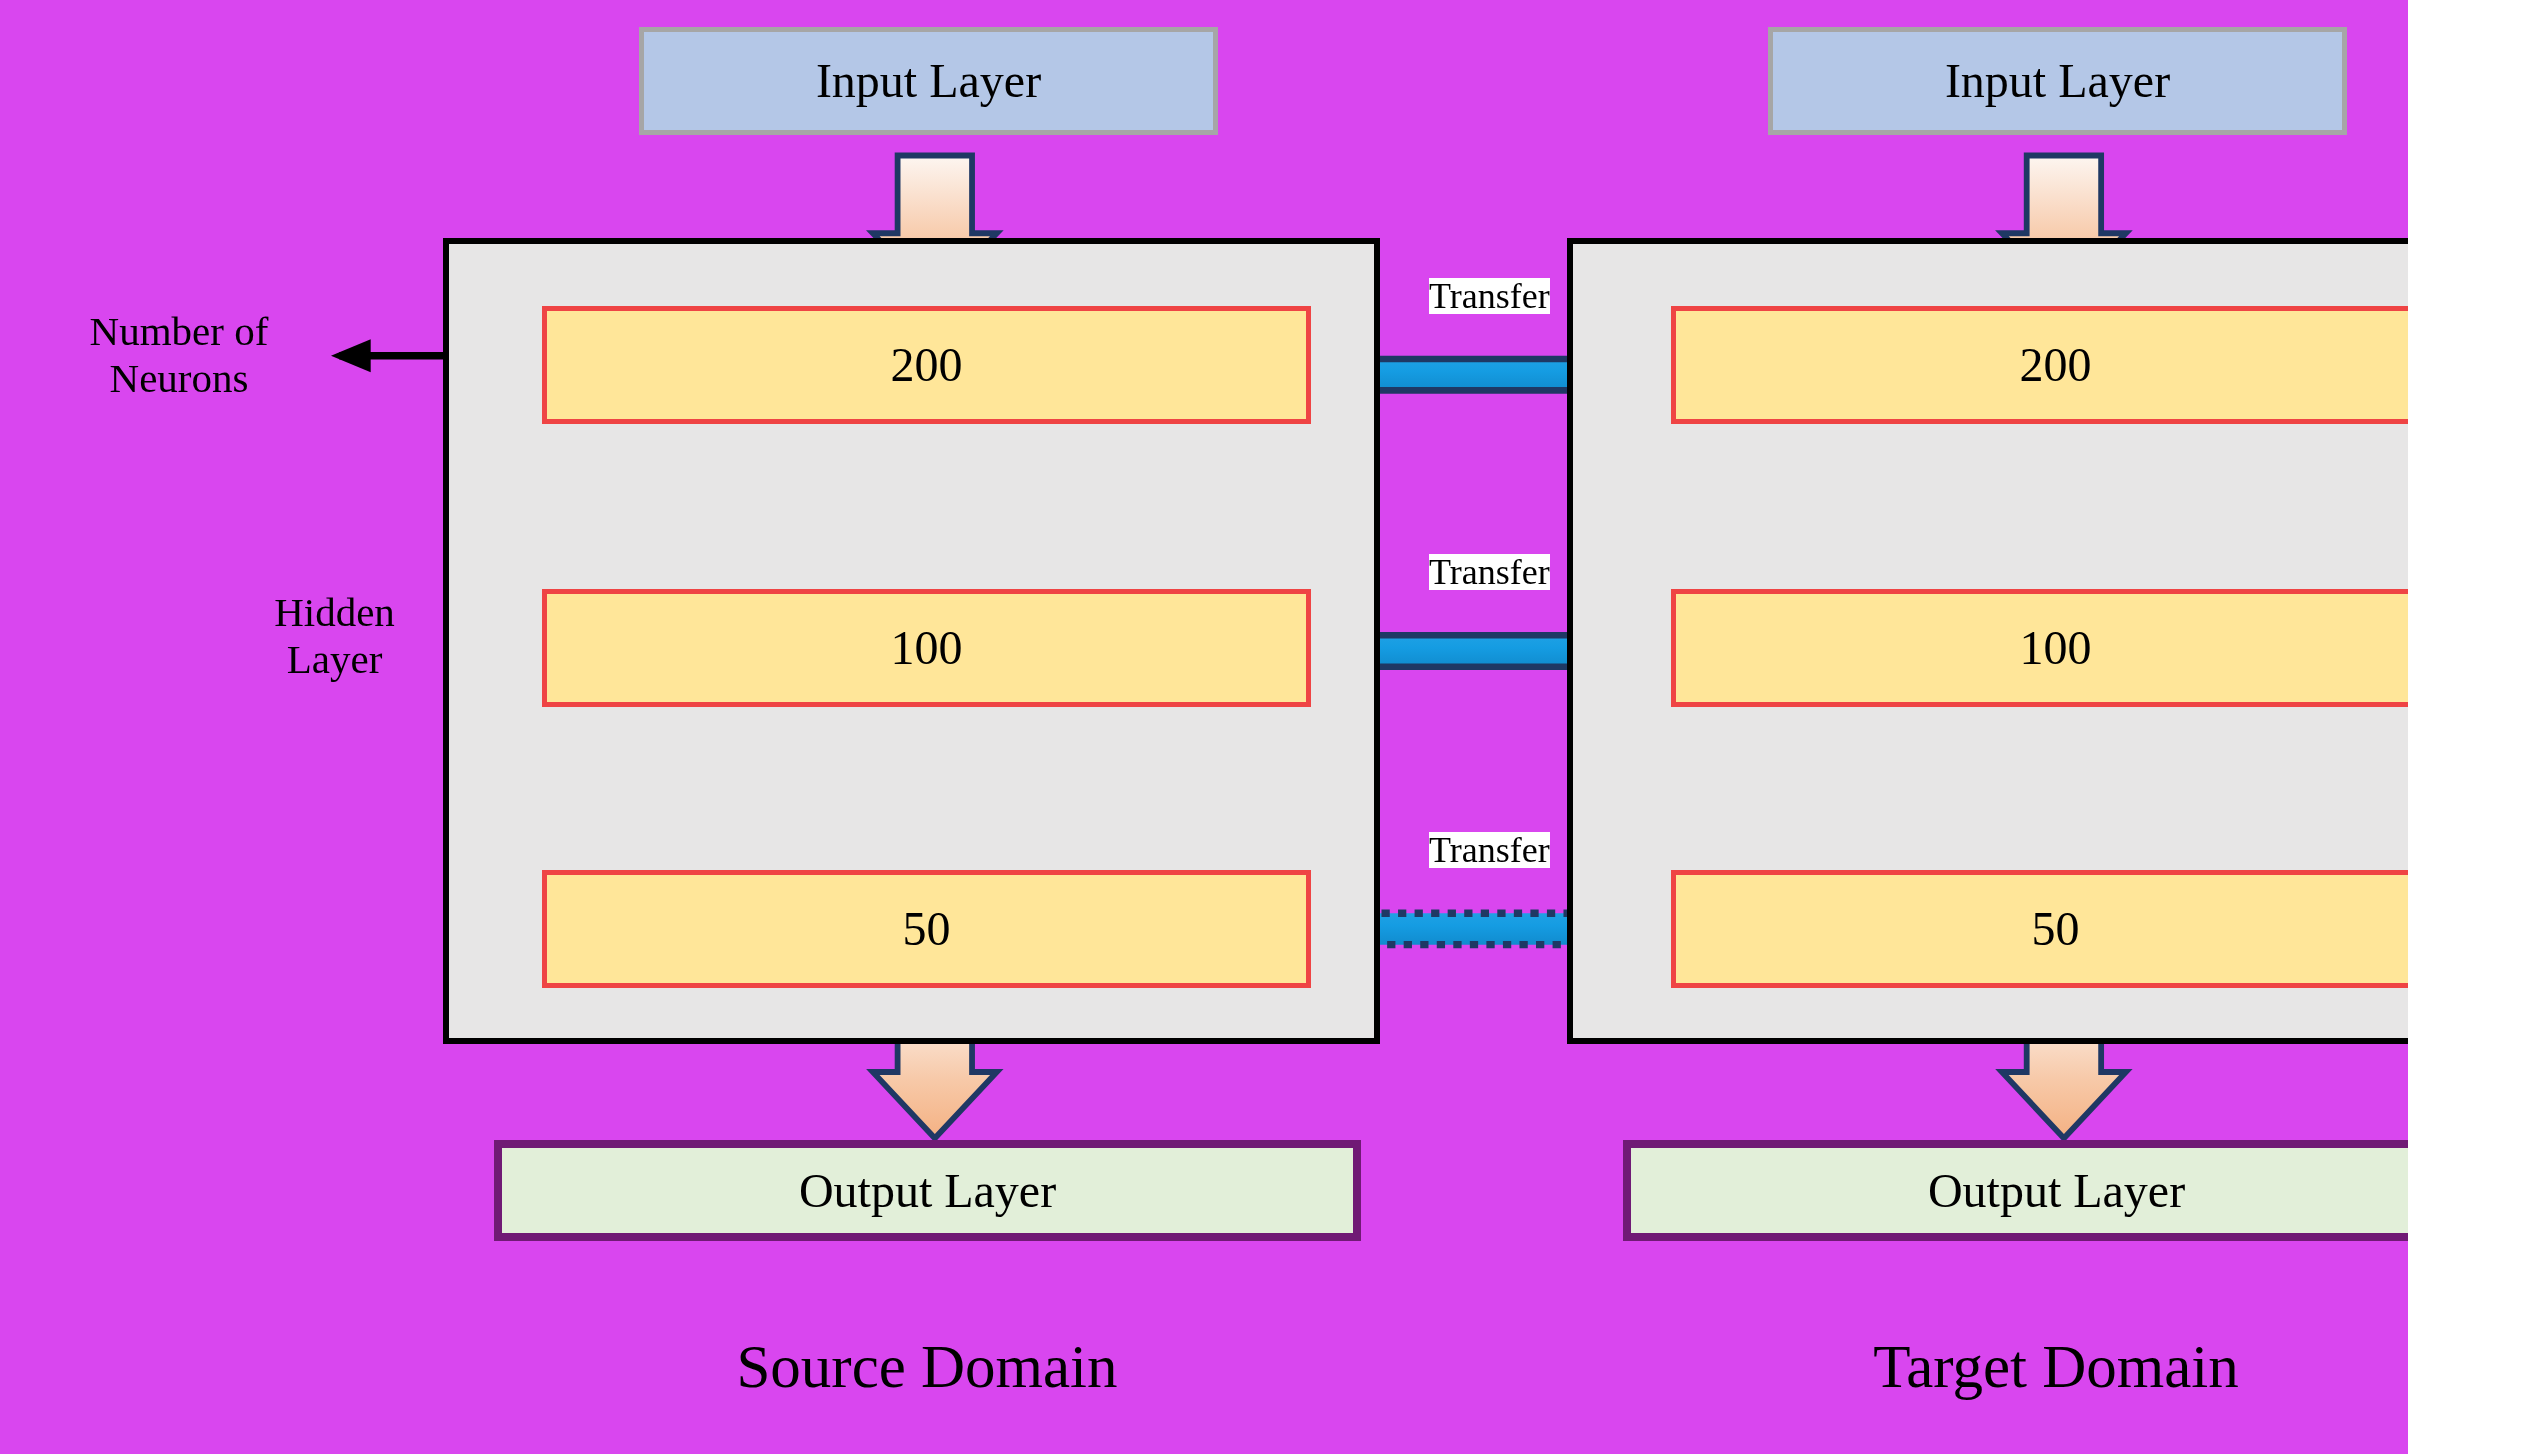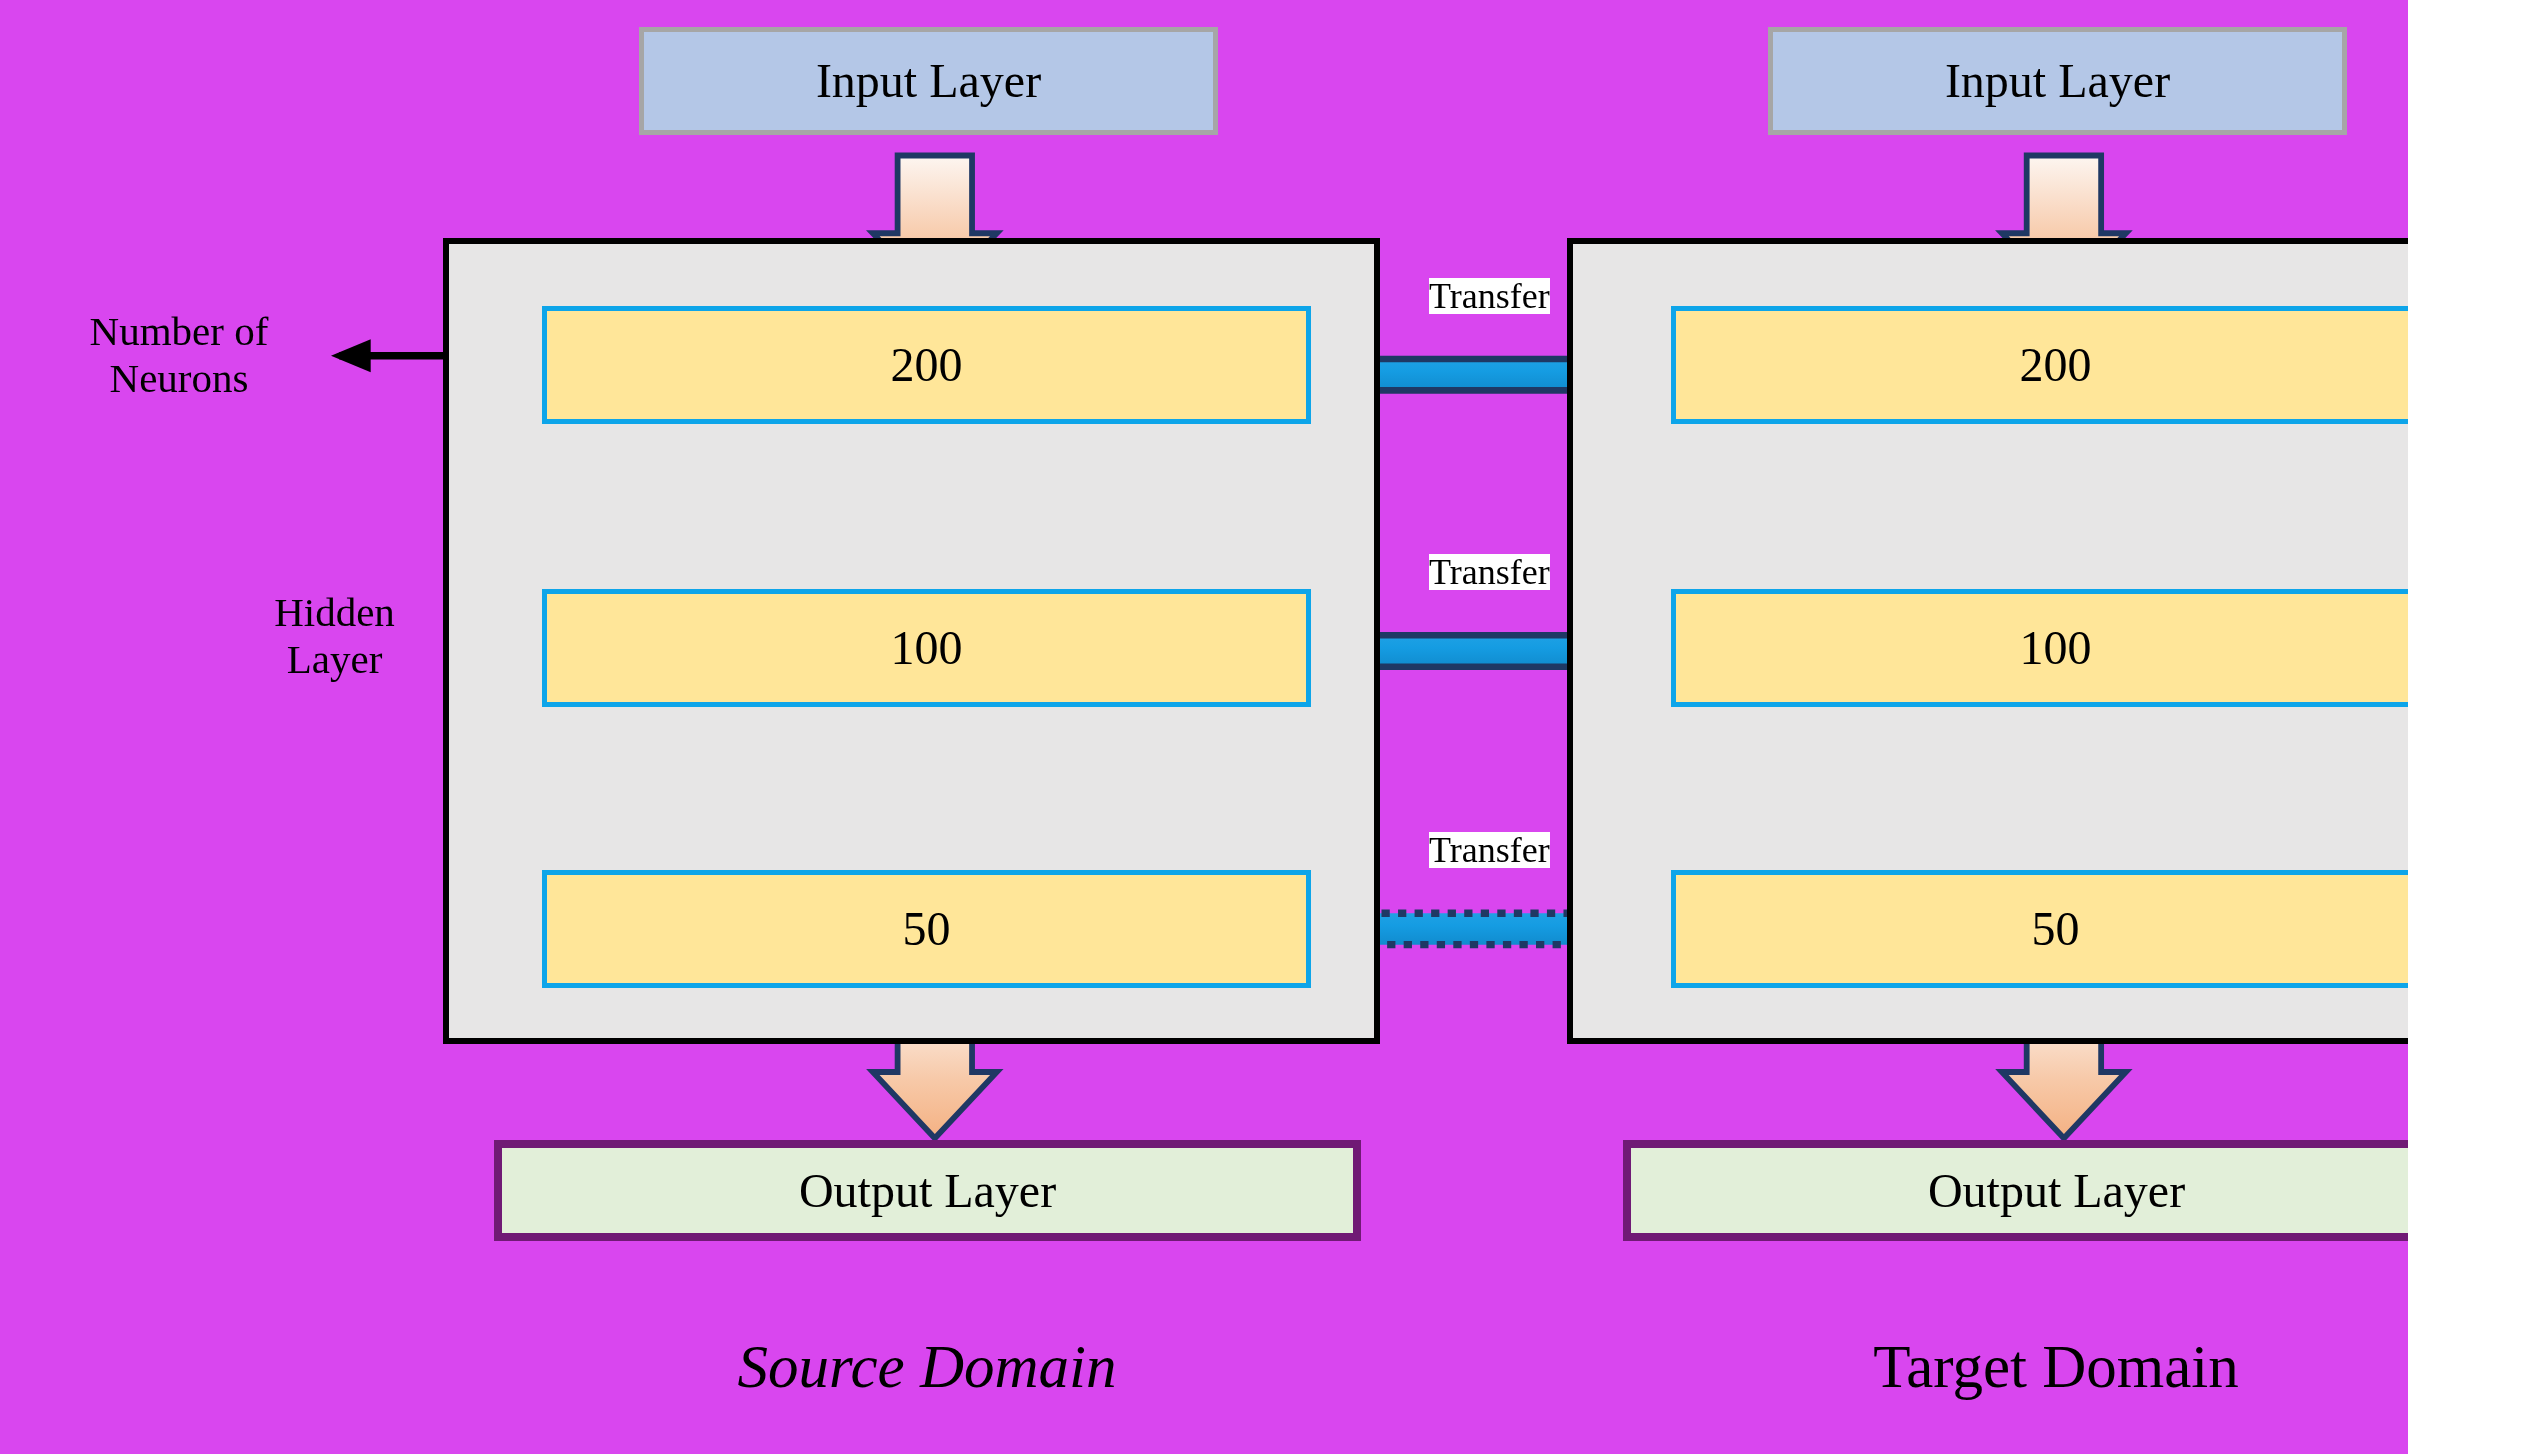--- a/index.html
+++ b/index.html
@@ -36,21 +36,21 @@
     color: #000000;
     line-height: 1;
   }
   .chip-input {
     background: #b4c7e7;
     border: 5px solid #a6a6a6;
     font-size: 48px;
   }
   .chip-hidden {
     background: #ffe699;
-    border: 5px solid #0ea5e9;
+    border: 5px solid #ef4444;
     font-size: 48px;
   }
   .chip-output {
     background: #e2efd9;
     border: 8px solid #701a75;
     font-size: 48px;
   }
 
   
   .caption {
@@ -170,21 +170,21 @@
   </div>
 
   <div class="chip chip-hidden" style="left:542px; top:870px; width:769px; height:118px;">
     <span>50</span>
   </div>
 
   <div class="chip chip-output" style="left:494px; top:1140px; width:867px; height:101px;">
     <span>Output Layer</span>
   </div>
 
-  <div class="caption domain-caption" style="left:629px; top:1335px; width:596px;font-style:italic;">Source Domain</div>
+  <div class="caption domain-caption" style="left:629px; top:1335px; width:596px;">Source Domain</div>
 
   <div class="domain-box" style="left:1567px; top:238px; width:954px; height:806px;"></div>
 
   <div class="chip chip-input" style="left:1768px; top:27px; width:579px; height:108px;">
     <span>Input Layer</span>
   </div>
 
   <div class="chip chip-hidden" style="left:1671px; top:306px; width:769px; height:118px;">
     <span>200</span>
   </div>

